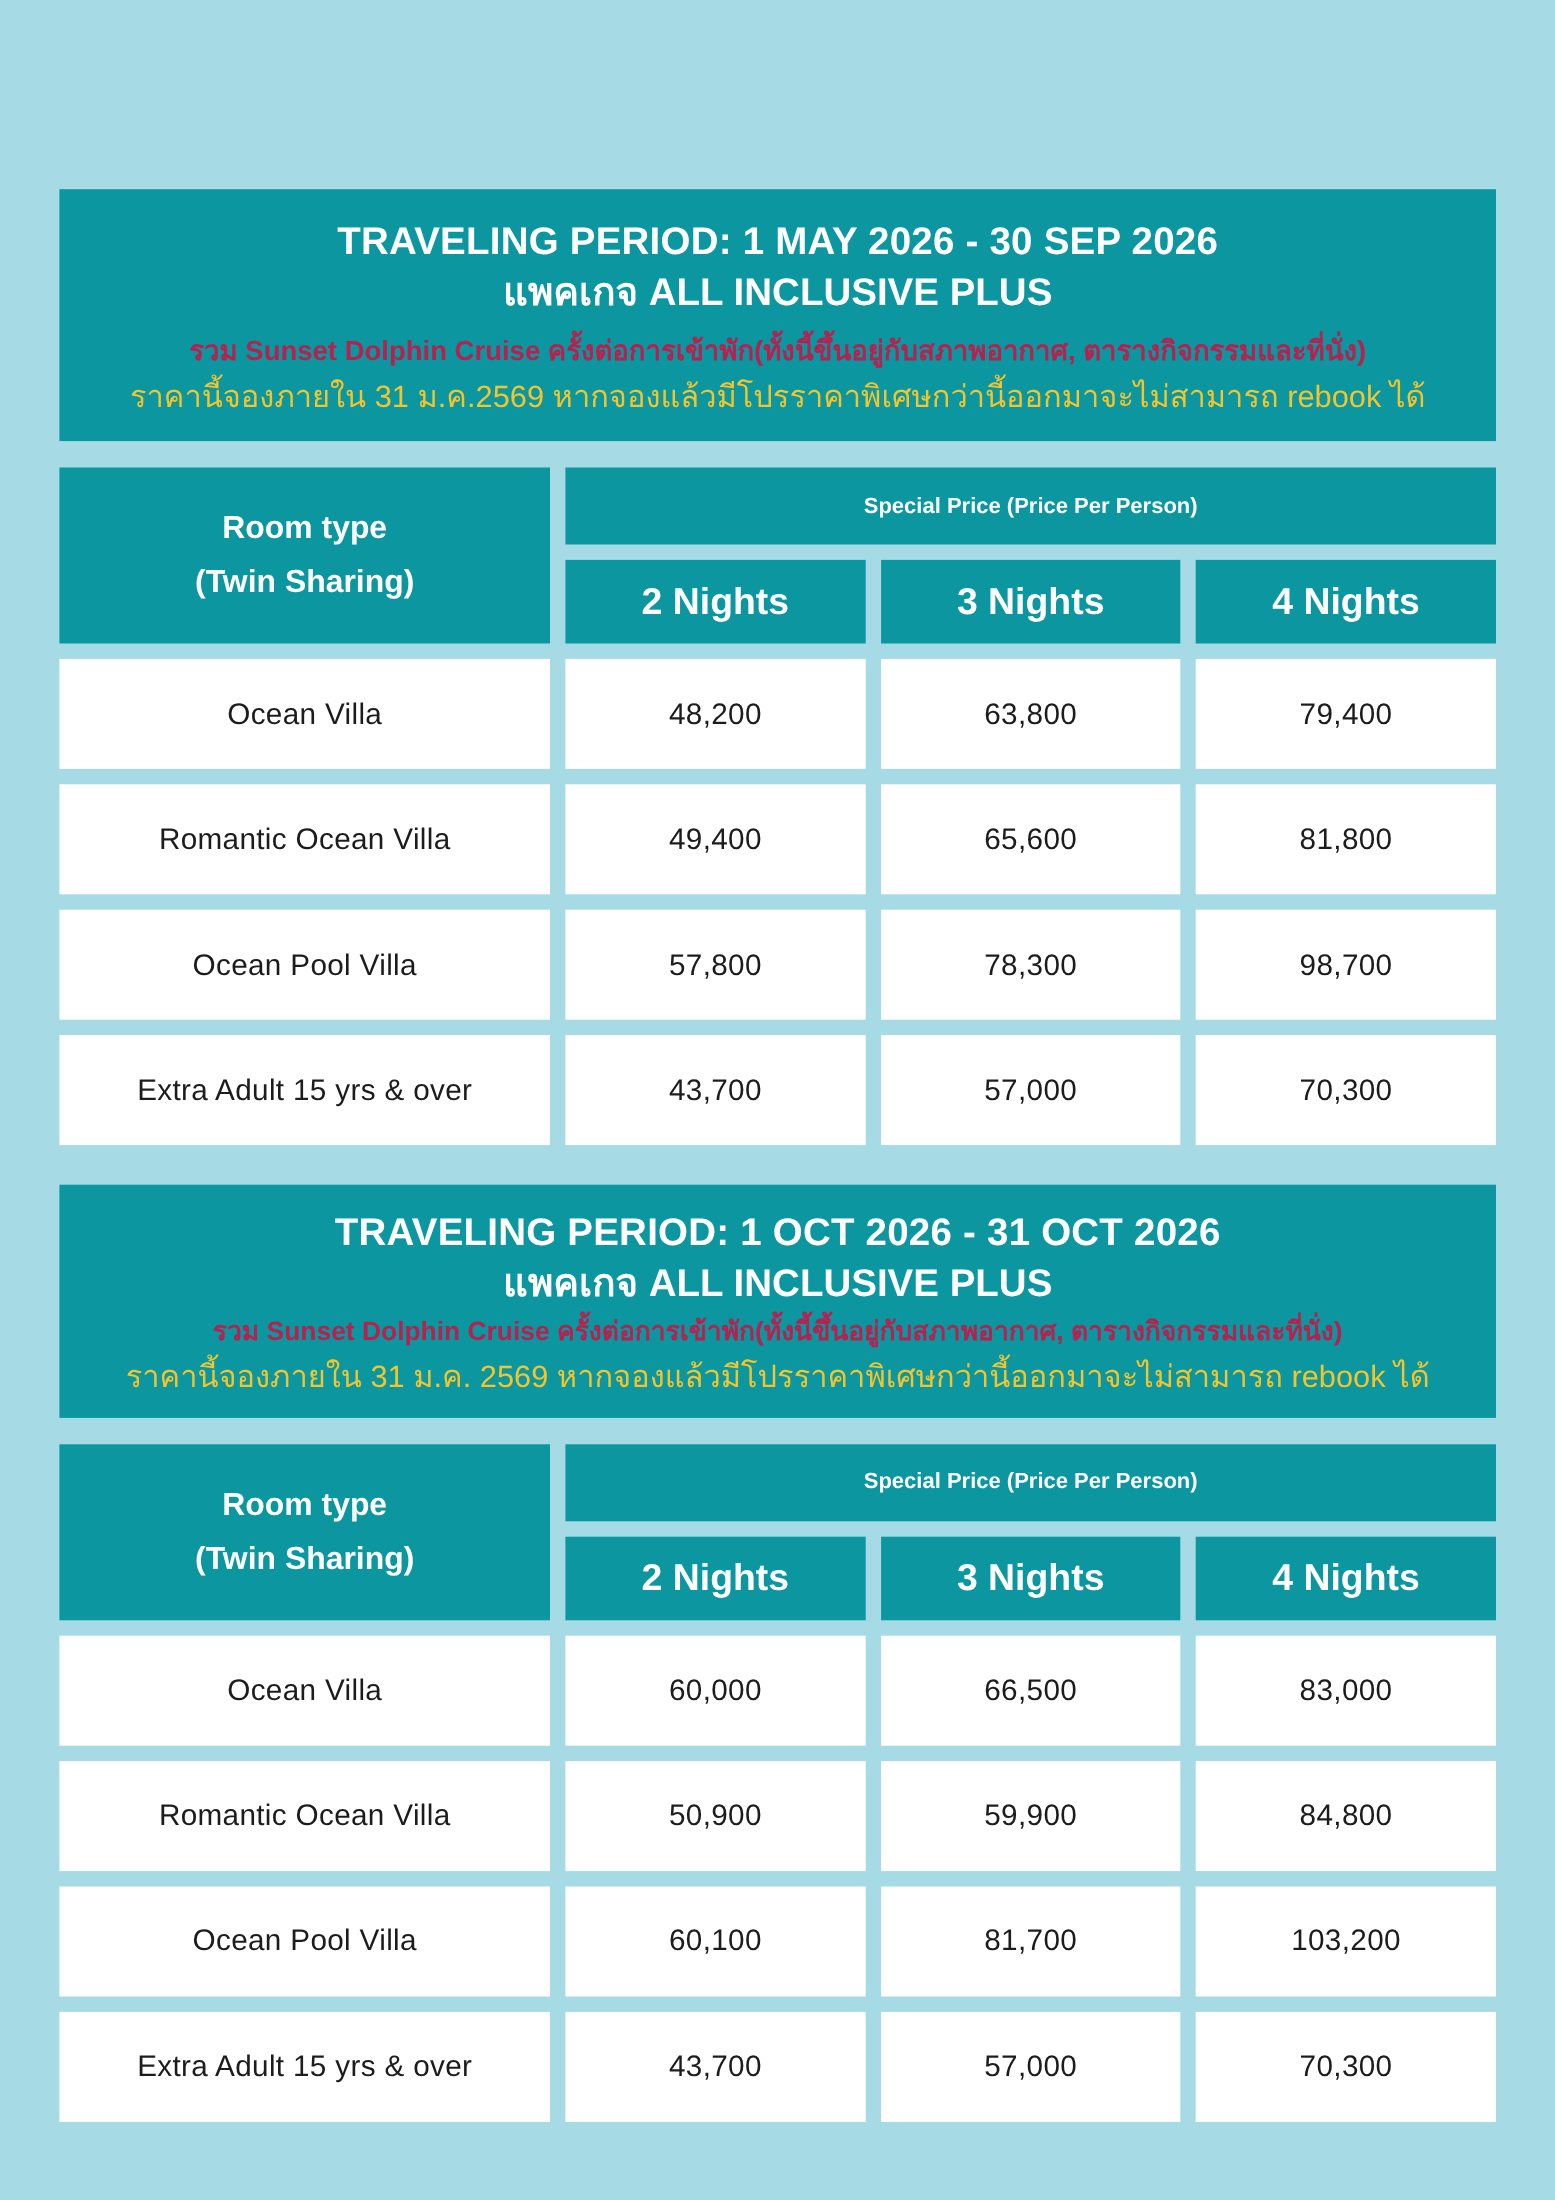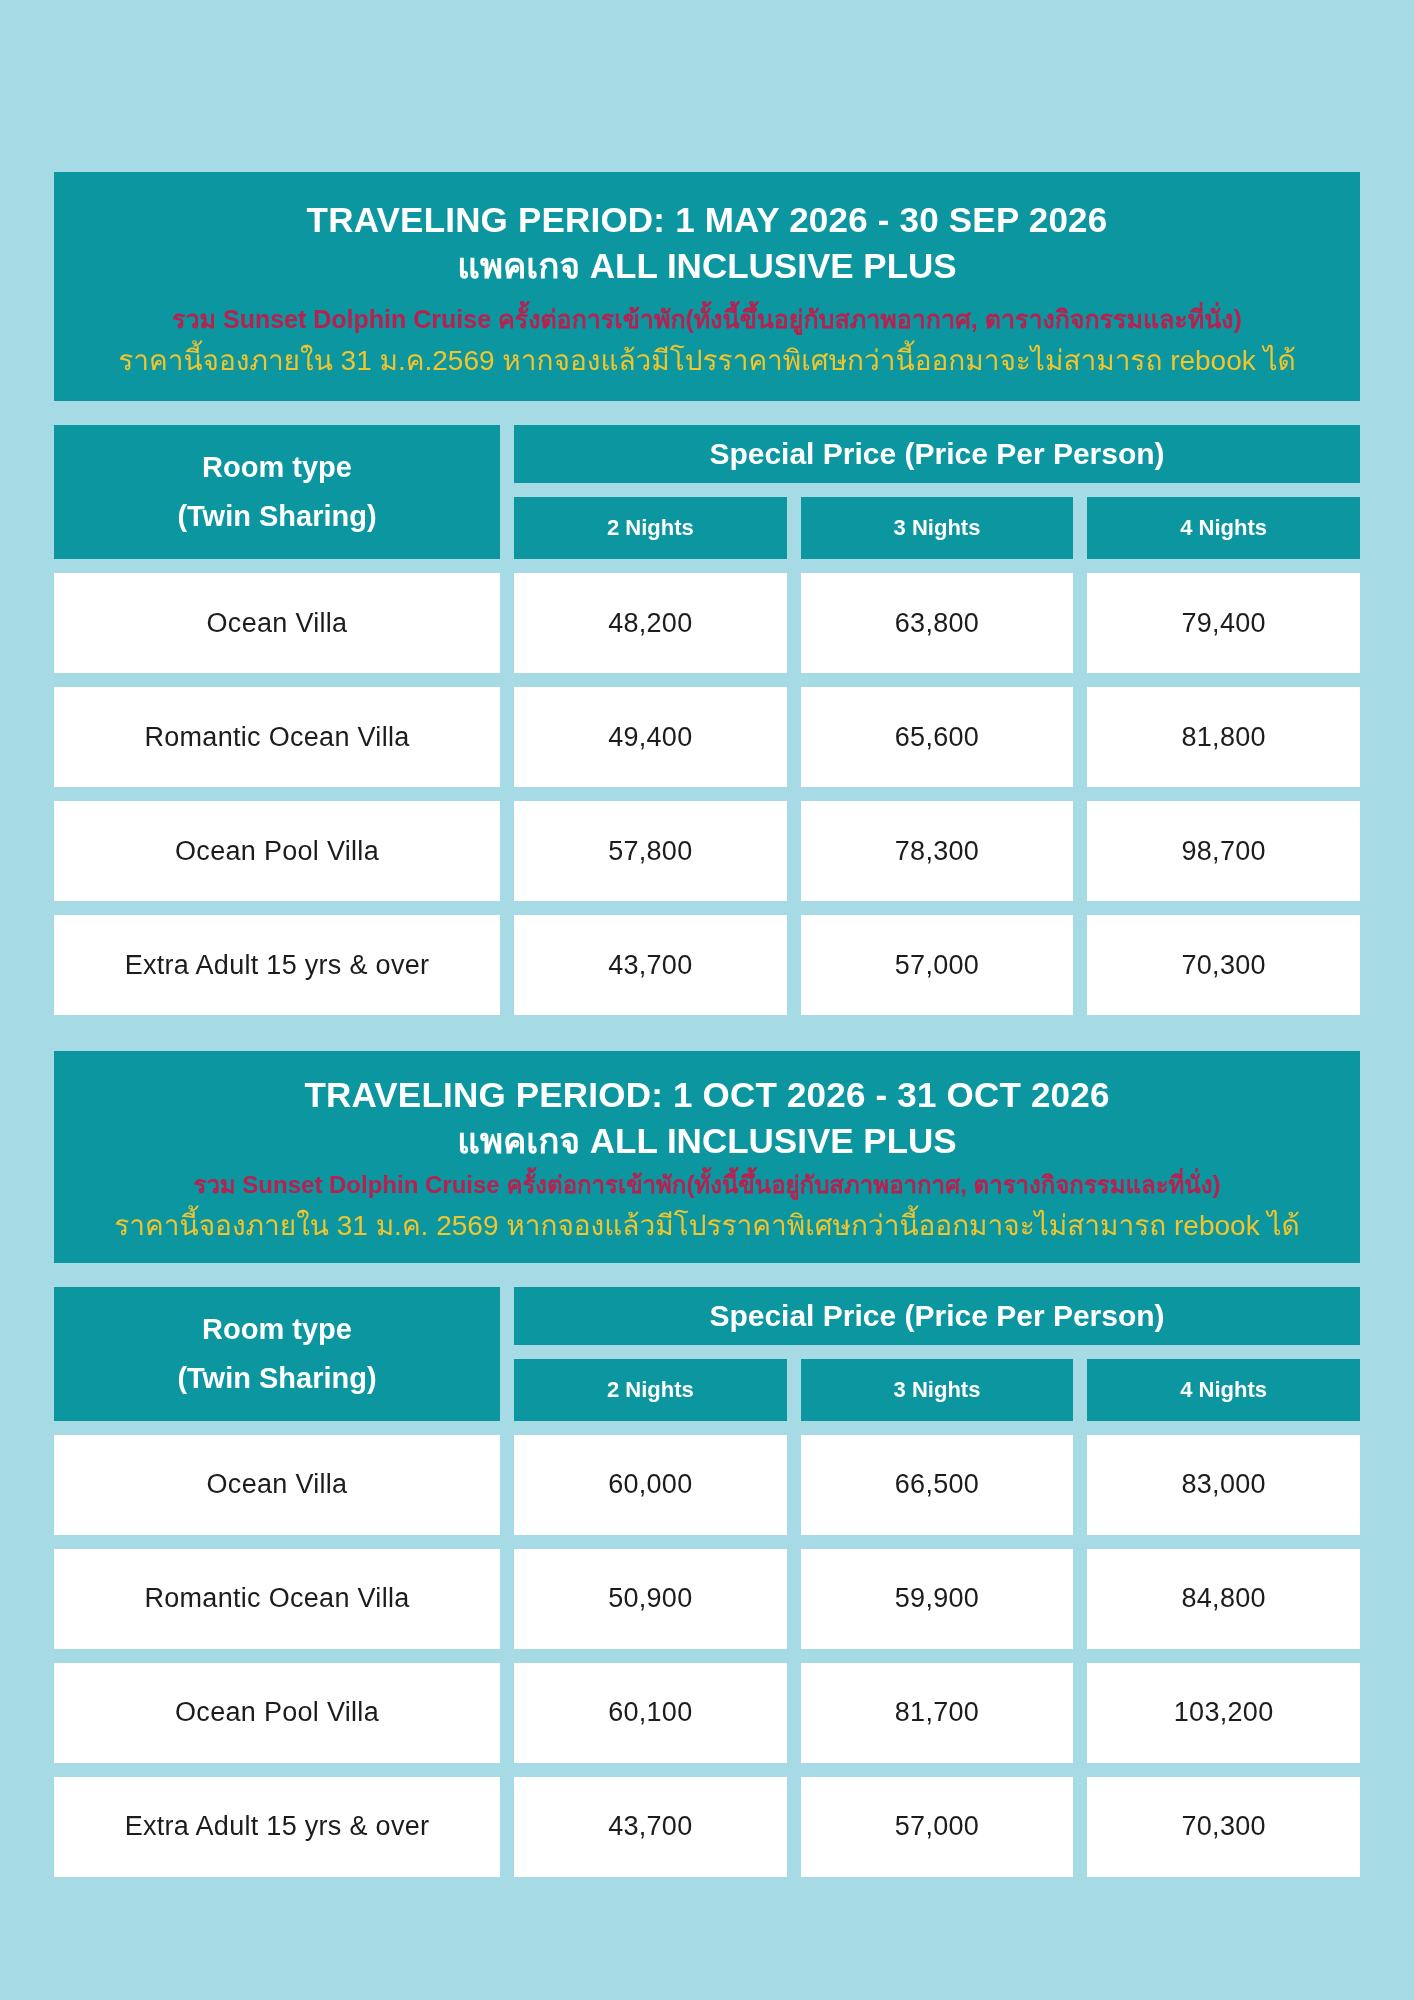--- a/index.html
+++ b/index.html
@@ -74,27 +74,27 @@
   .room-type-head {
     grid-column: 1;
     grid-row: 1 / span 2;
     flex-direction: column;
     font-size: 29px;
     line-height: 1.7;
   }
   .special-price-head {
     grid-column: 2 / span 3;
     grid-row: 1;
-    height: 58px;
-    font-size: 30px;
+    height: 70px;
+    font-size: 20px;
   }
   .night-head {
     grid-row: 2;
-    height: 62px;
-    font-size: 22px;
+    height: 76px;
+    font-size: 34px;
   }
   .data-cell {
     background: #ffffff;
     color: #1c1c1c;
     height: 100px;
     font-size: 27px;
     font-weight: 400;
     letter-spacing: 0.3px;
   }
 </style>

